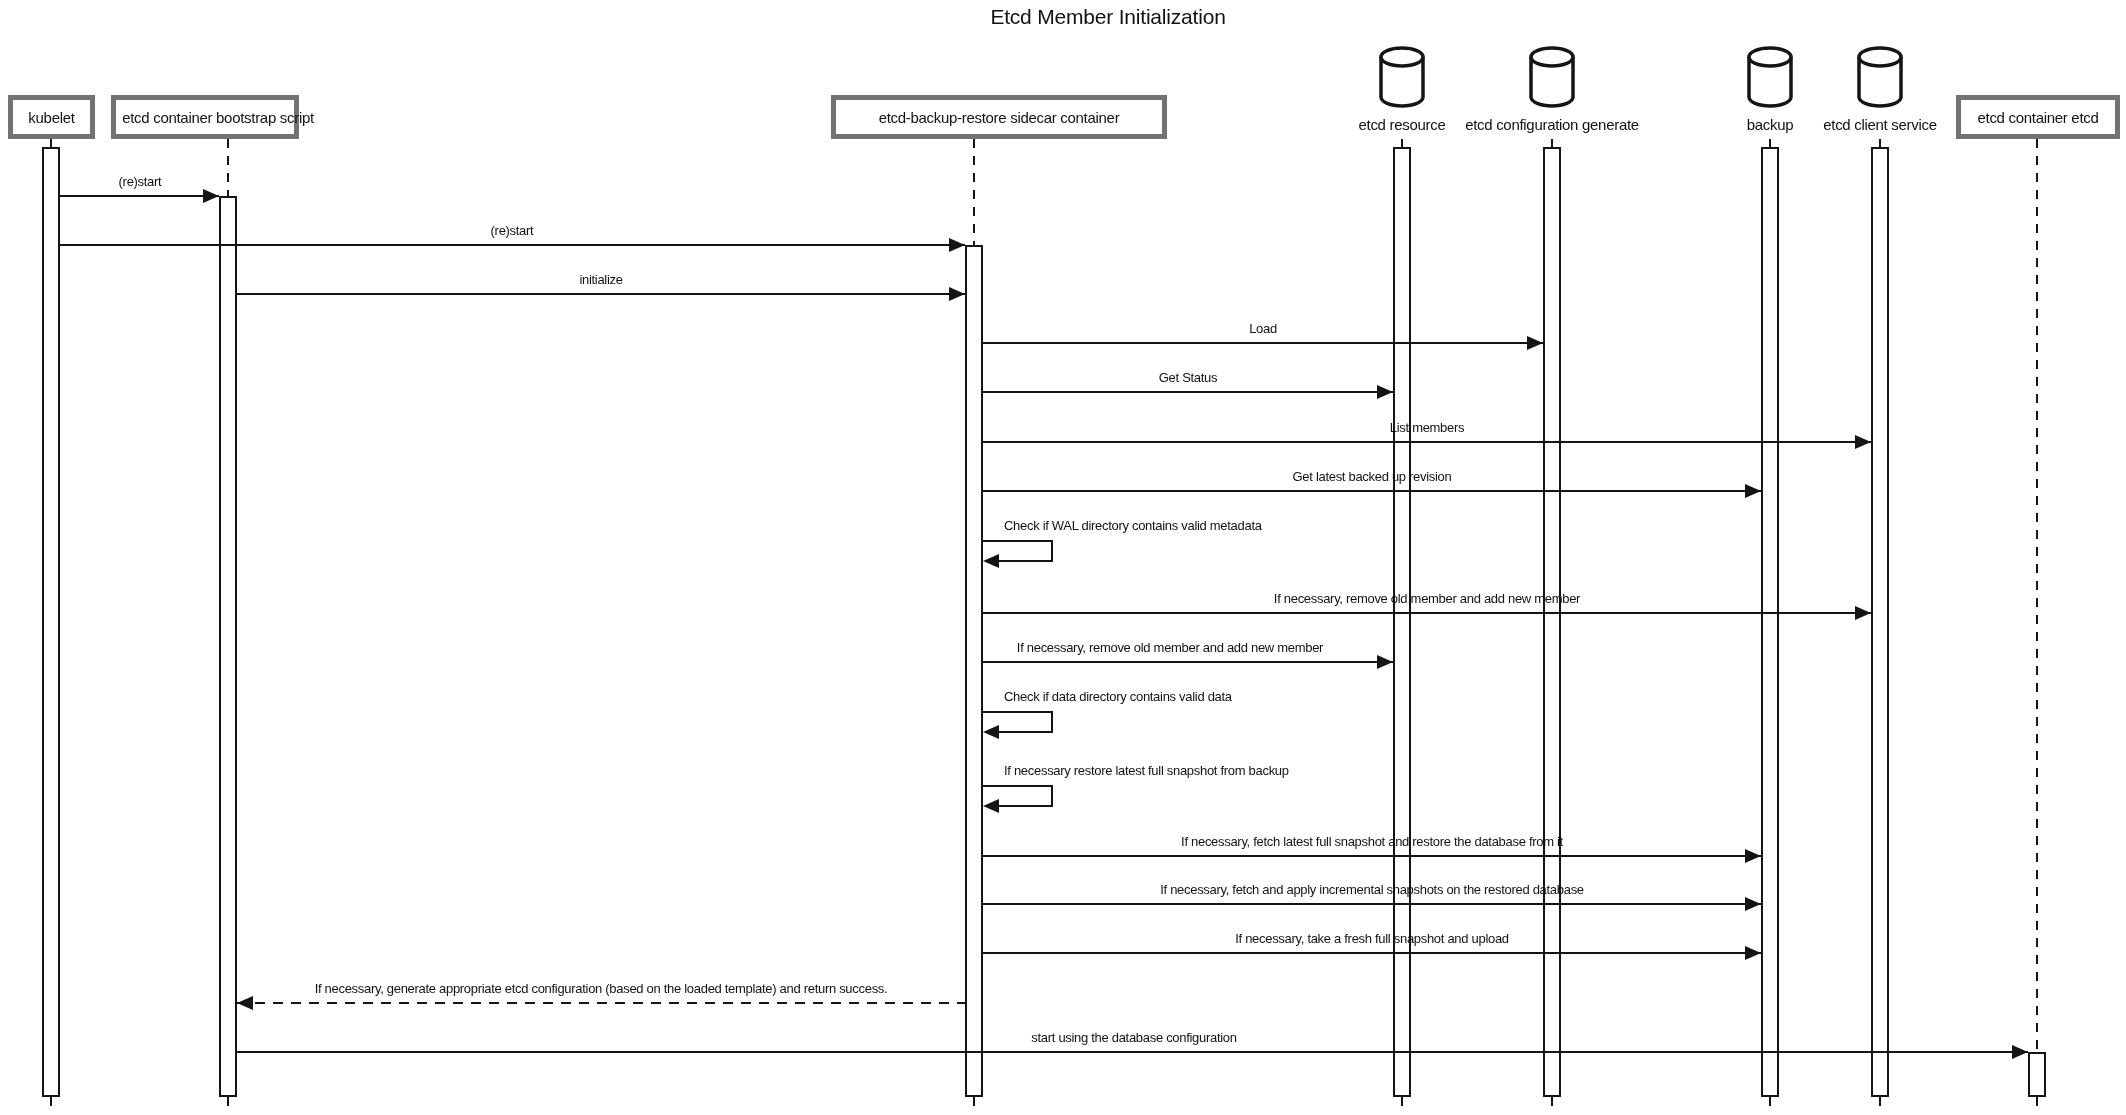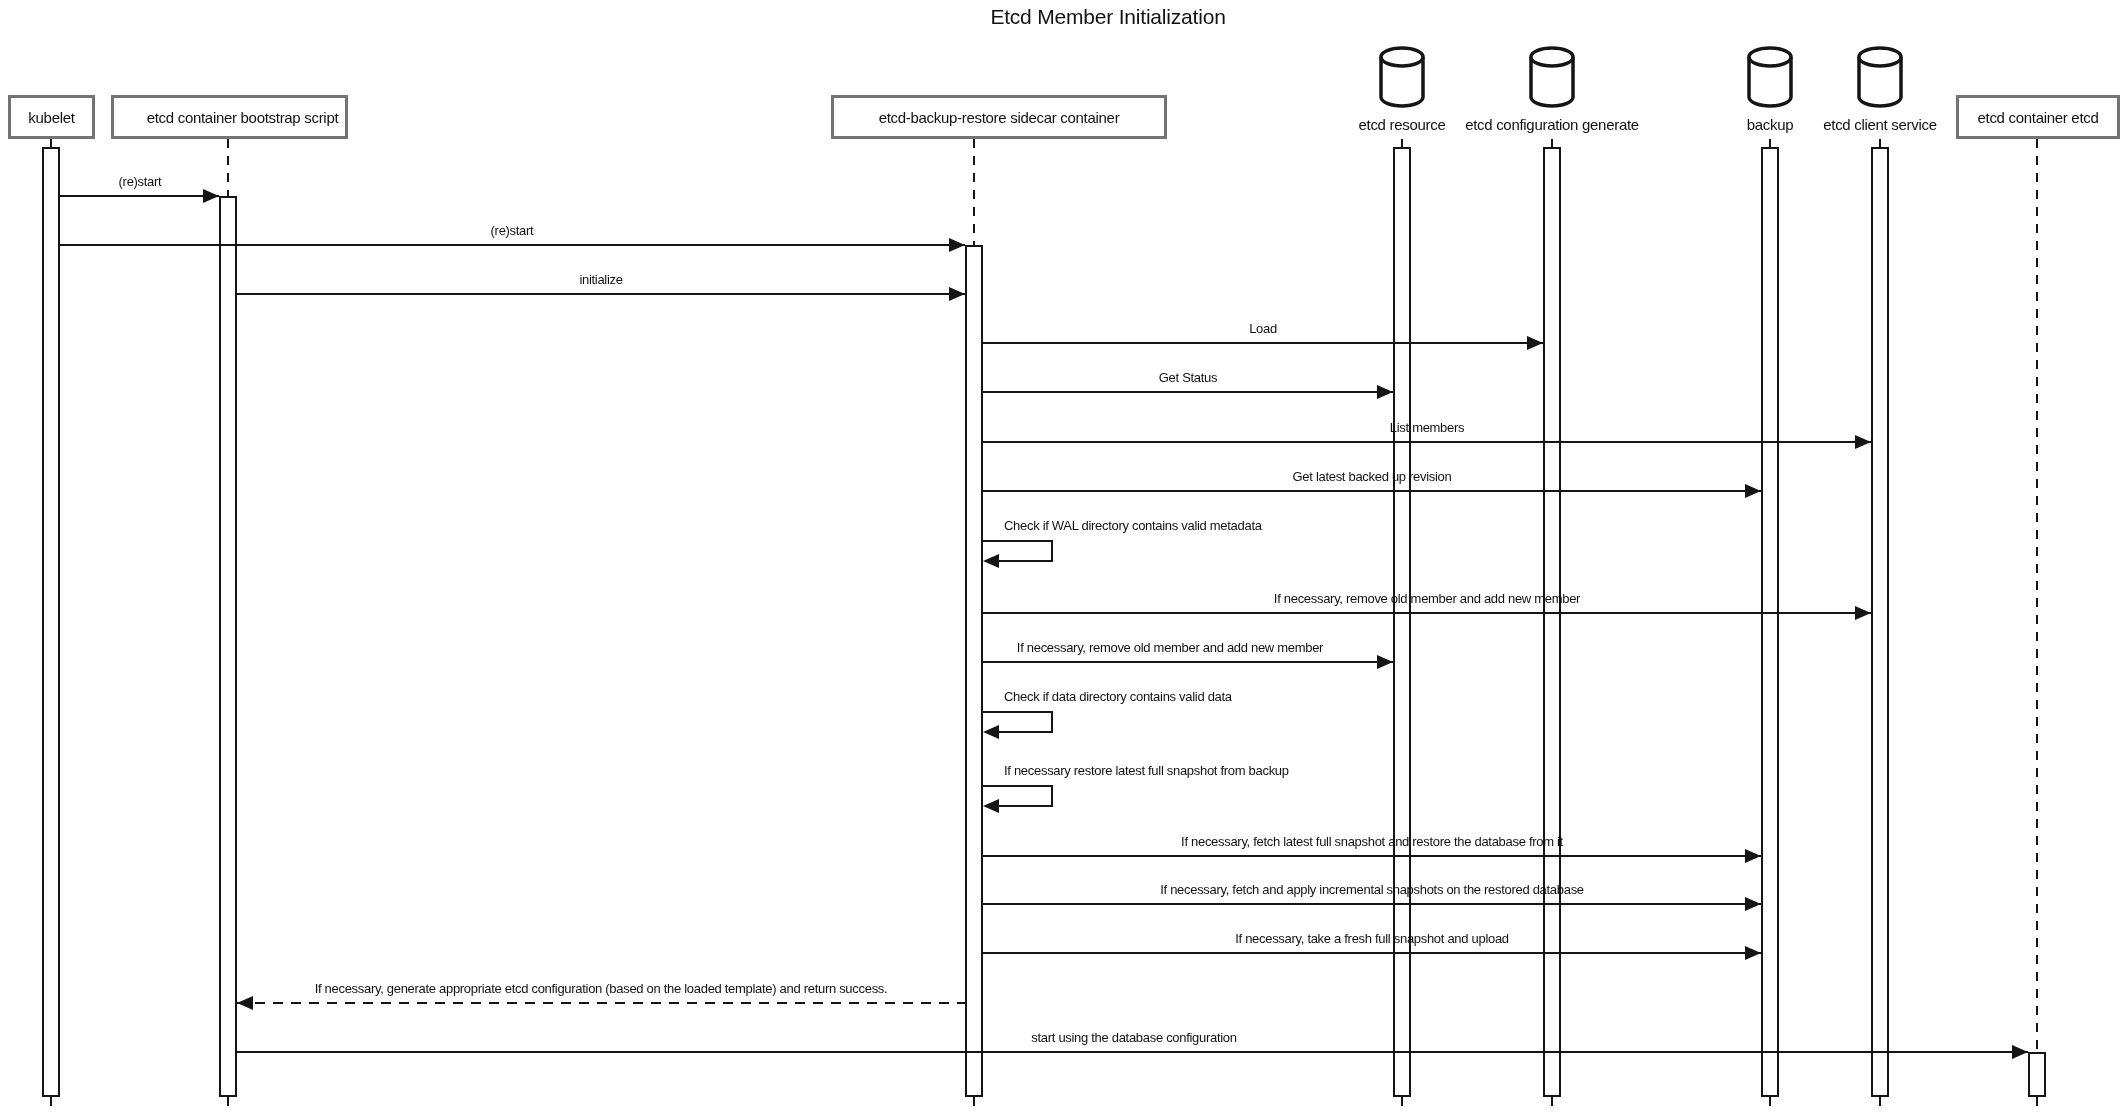--- a/index.html
+++ b/index.html
@@ -6,21 +6,21 @@
   .canvas{
     position:relative; width:2126px; height:1115px; background:#fff; overflow:hidden;
     font-family:"Liberation Sans","DejaVu Sans",sans-serif; color:#121212;
   }
   .title{
     position:absolute; transform:translateX(-50%); font-size:21px; white-space:nowrap;
     letter-spacing:-0.2px;
   }
   .pbox{
     position:absolute; box-sizing:border-box; height:44px; top:95px;
-    border:3px solid #737373; background:#fff;
+    border:5px solid #737373; background:#fff;
     display:flex; align-items:center; justify-content:center;
     font-size:15px; letter-spacing:-0.3px; white-space:nowrap;
   }
   .dbicon{position:absolute; top:46px;}
   .plabel{
     position:absolute; top:116px; transform:translateX(-50%); font-size:15px;
     letter-spacing:-0.3px; white-space:nowrap;
   }
   .vsolid{position:absolute; width:2px; background:#151515;}
   .vdash{position:absolute; width:2px;
@@ -141,21 +141,21 @@
   <div class="arr-l" style="left:237px; top:996px;"></div>
   <div class="mlabel" style="left:601px; top:981px;">If necessary, generate appropriate etcd configuration (based on the loaded template) and return success.</div>
 
   <div class="hline" style="left:237px; top:1051px; width:1791px;"></div>
   <div class="arr-r" style="left:2012px; top:1045px;"></div>
   <div class="mlabel" style="left:1134px; top:1030px;">start using the database configuration</div>
 
   <div class="pbox" style="left:8px; width:87px;">
     <span>kubelet</span>
   </div>
-  <div class="pbox" style="left:111px; width:237px;padding-left:26px;">
+  <div class="pbox" style="left:111px; width:188px;padding-left:26px;">
     <span>etcd container bootstrap script</span>
   </div>
   <div class="pbox" style="left:831px; width:336px;">
     <span>etcd-backup-restore sidecar container</span>
   </div>
   <div class="pbox" style="left:1956px; width:164px;">
     <span>etcd container etcd</span>
   </div>
 
   <svg class="dbicon" style="left:1379px;" width="46" height="62" viewBox="0 0 46 62">

